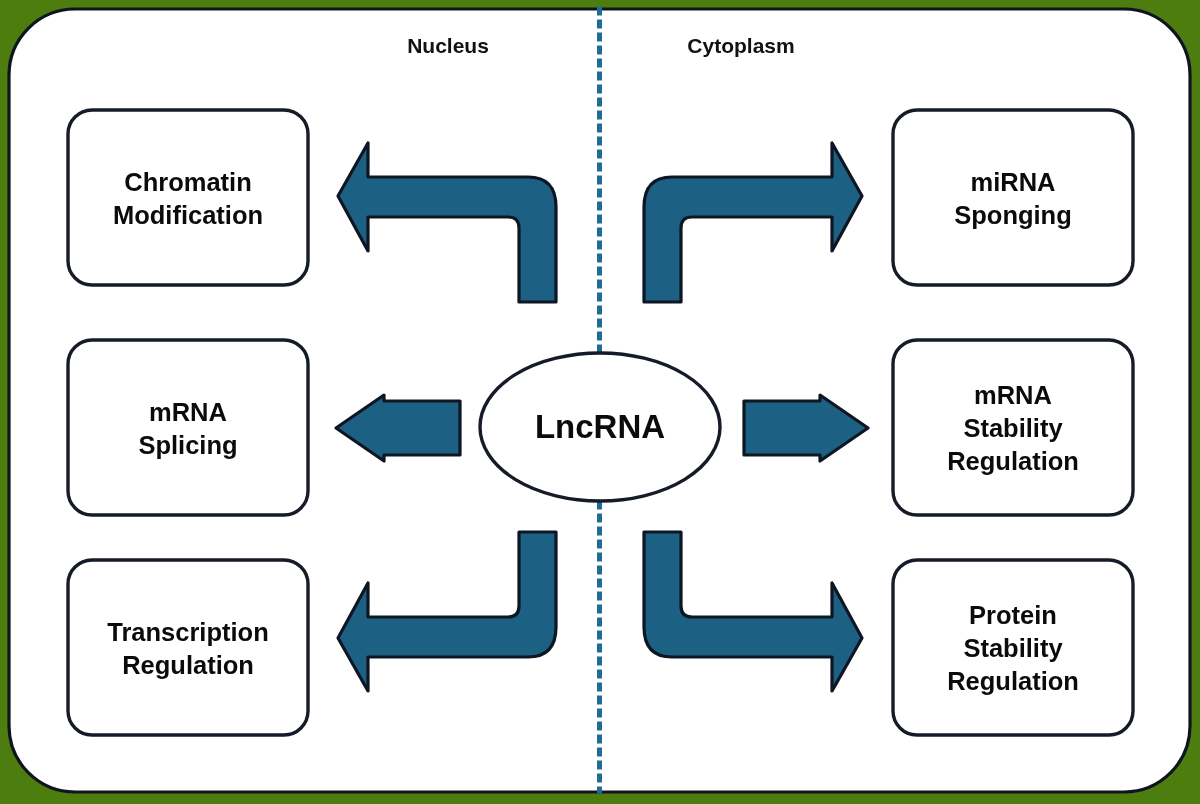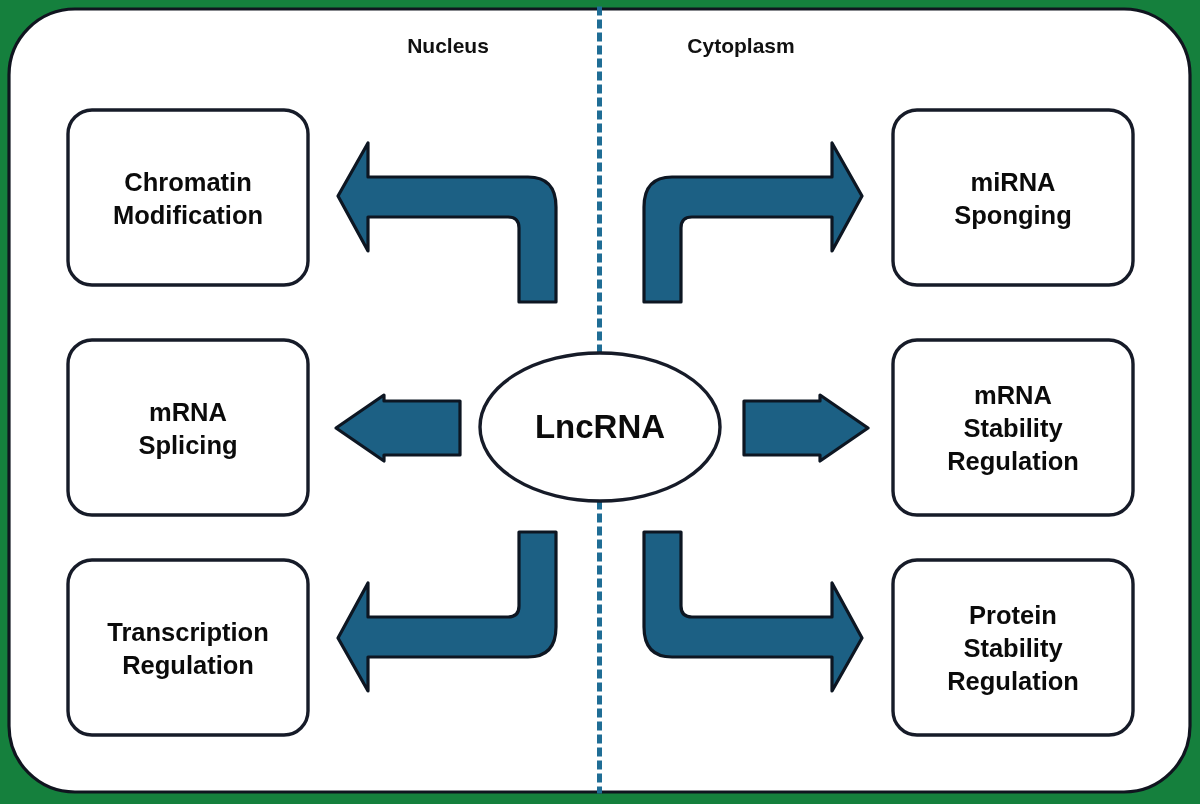--- a/index.html
+++ b/index.html
@@ -7,21 +7,21 @@
     padding: 0;
     background: #ffffff;
   }
   body {
     font-family: "Liberation Sans", sans-serif;
   }
   #stage {
     position: relative;
     width: 1200px;
     height: 804px;
-    background: #15803d;
+    background: #4d7c0f;
     overflow: hidden;
   }
   #diagram-svg {
     position: absolute;
     left: 0;
     top: 0;
     width: 1200px;
     height: 804px;
   }
   .cell-outline {

